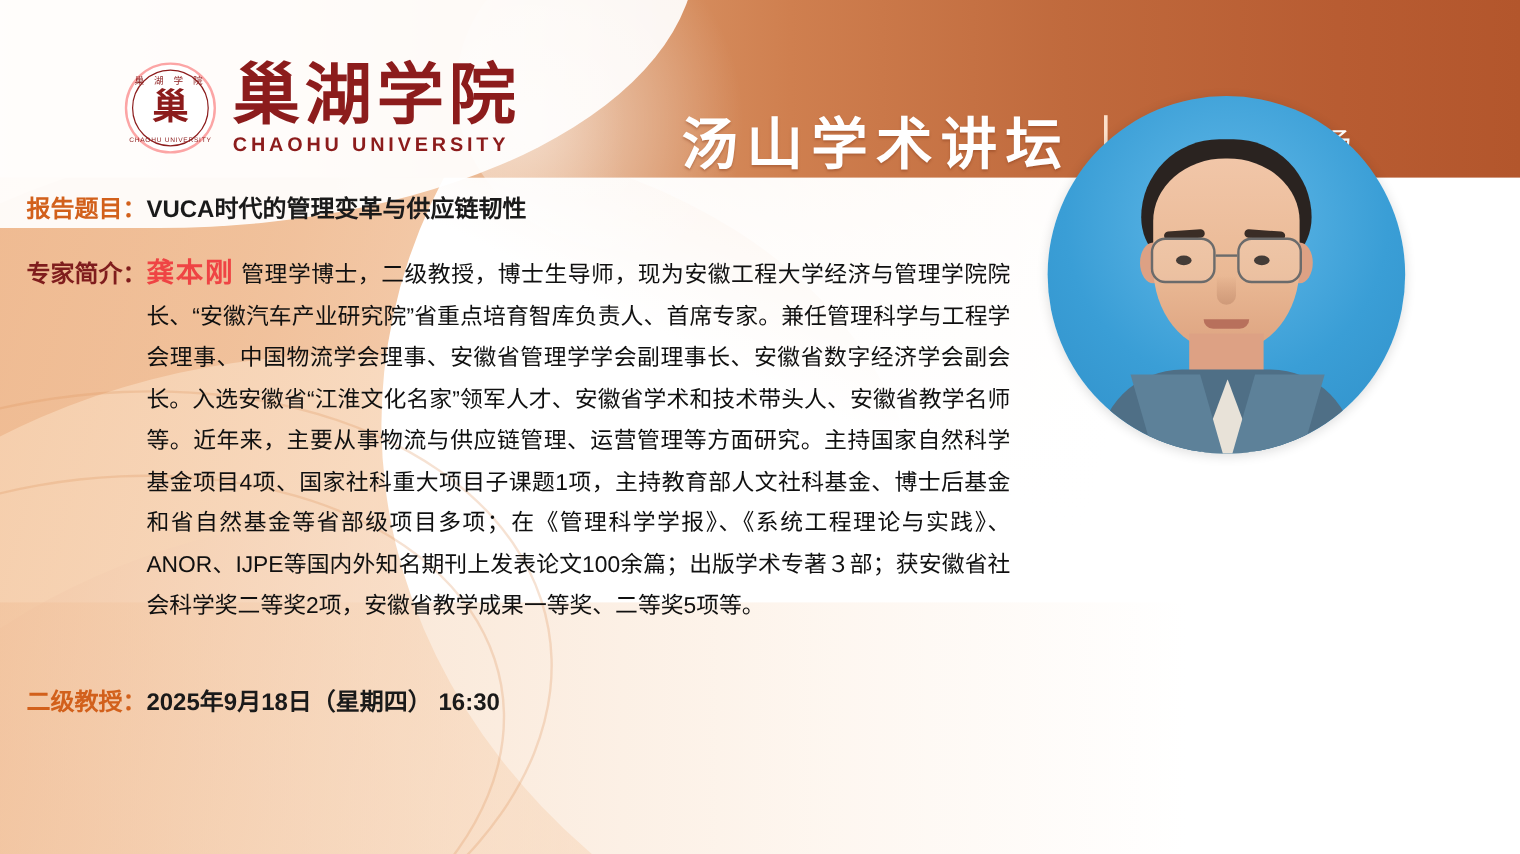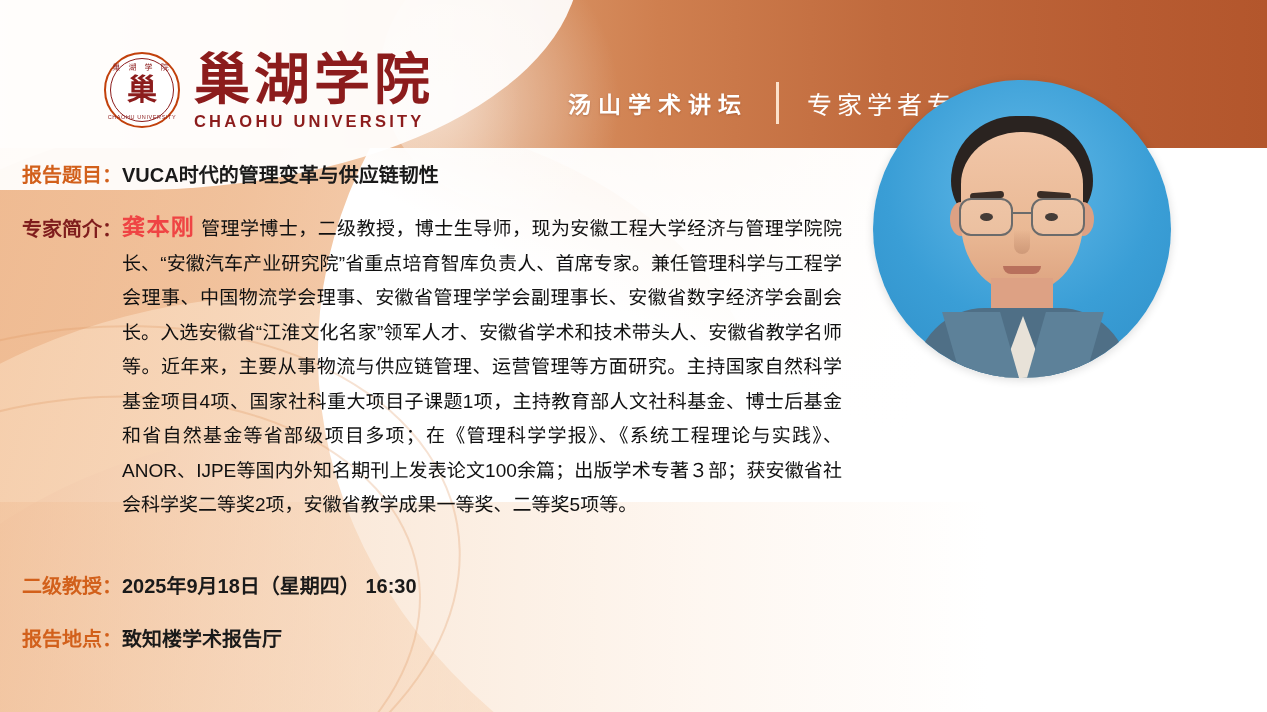--- a/index.html
+++ b/index.html
@@ -136,21 +136,21 @@
     left: 104px;
     top: 50px;
     display: flex;
     align-items: center;
     gap: 14px;
   }
   .logo-seal {
     width: 76px;
     height: 76px;
     border-radius: 50%;
-    border: 2px solid #c2410c;
+    border: 2px solid #fca5a5;
     box-sizing: border-box;
     display: flex;
     align-items: center;
     justify-content: center;
     position: relative;
     background: #ffffff;
   }
   .logo-seal .inner-ring {
     position: absolute;
     inset: 4px;
@@ -207,21 +207,21 @@
 
   .header-title-wrap {
     position: absolute;
     left: 568px;
     top: 82px;
     display: flex;
     align-items: center;
     gap: 28px;
   }
   .header-title {
-    font-size: 23px;
+    font-size: 47px;
     font-weight: bold;
     color: #ffffff;
     letter-spacing: 7px;
     font-family: "DejaVu Serif", "Liberation Serif", serif;
     text-shadow: 0 1px 2px rgba(120,50,20,.35);
   }
   .header-divider {
     width: 3px;
     height: 42px;
     background: #ffe7d2;
@@ -489,24 +489,20 @@
     <div class="row row-bio">
       <span class="bio-label">专家简介：</span>
       <div class="bio-text"><span class="bio-name">龚本刚</span><span> 管理学博士，二级教授，博士生导师，现为安徽工程大学经济与管理学院院长、“安徽汽车产业研究院”省重点培育智库负责人、首席专家。兼任管理科学与工程学会理事、中国物流学会理事、安徽省管理学学会副理事长、安徽省数字经济学会副会长。入选安徽省“江淮文化名家”领军人才、安徽省学术和技术带头人、安徽省教学名师等。近年来，主要从事物流与供应链管理、运营管理等方面研究。主持国家自然科学基金项目4项、国家社科重大项目子课题1项，主持教育部人文社科基金、博士后基金和省自然基金等省部级项目多项；在《管理科学学报》、《系统工程理论与实践》、ANOR、IJPE等国内外知名期刊上发表论文100余篇；出版学术专著３部；获安徽省社会科学奖二等奖2项，安徽省教学成果一等奖、二等奖5项等。</span></div>
     </div>
 
     <div class="row row-time">
       <span class="label">二级教授：</span>
       <span class="value">2025年9月18日（星期四） 16:30</span>
     </div>
 
-    <div class="row row-place">
-      <span class="label">报告地点：</span>
-      <span class="value">致知楼学术报告厅</span>
-    </div>
 
   </div>
 
   <div class="portrait">
     <div class="p-hair"></div>
     <div class="p-ear-l"></div>
     <div class="p-ear-r"></div>
     <div class="p-face"></div>
     <div class="p-brow-l"></div>
     <div class="p-brow-r"></div>

